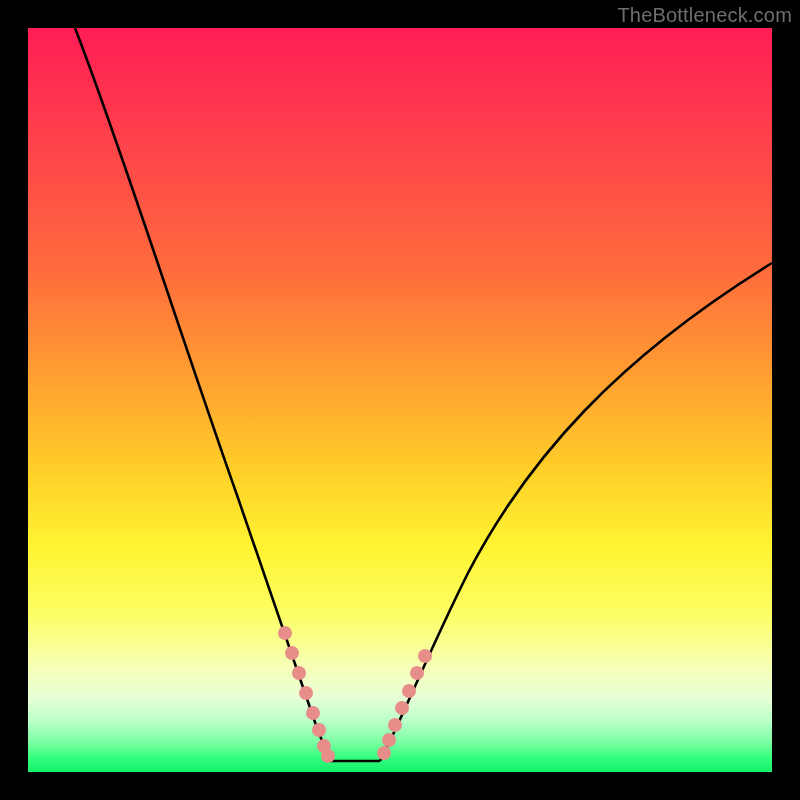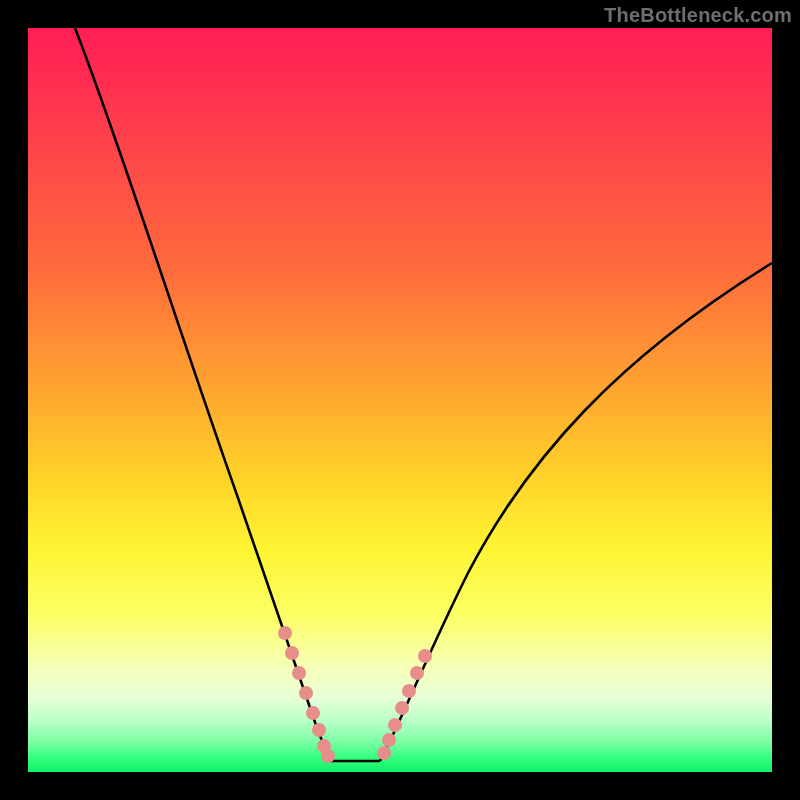--- a/index.html
+++ b/index.html
@@ -40,21 +40,21 @@
       #35ff7e 98%,
       #11f06a 100%
     );
   }
   .watermark {
     position: absolute;
     top: 4px;
     right: 8px;
     color: #6e6e6e;
     font-size: 20px;
-    font-weight: 700;
+    font-weight: 400;
     letter-spacing: 0.2px;
     z-index: 10;
   }
   svg.curve {
     position: absolute;
     left: 0;
     top: 0;
     width: 744px;
     height: 744px;
     overflow: visible;

